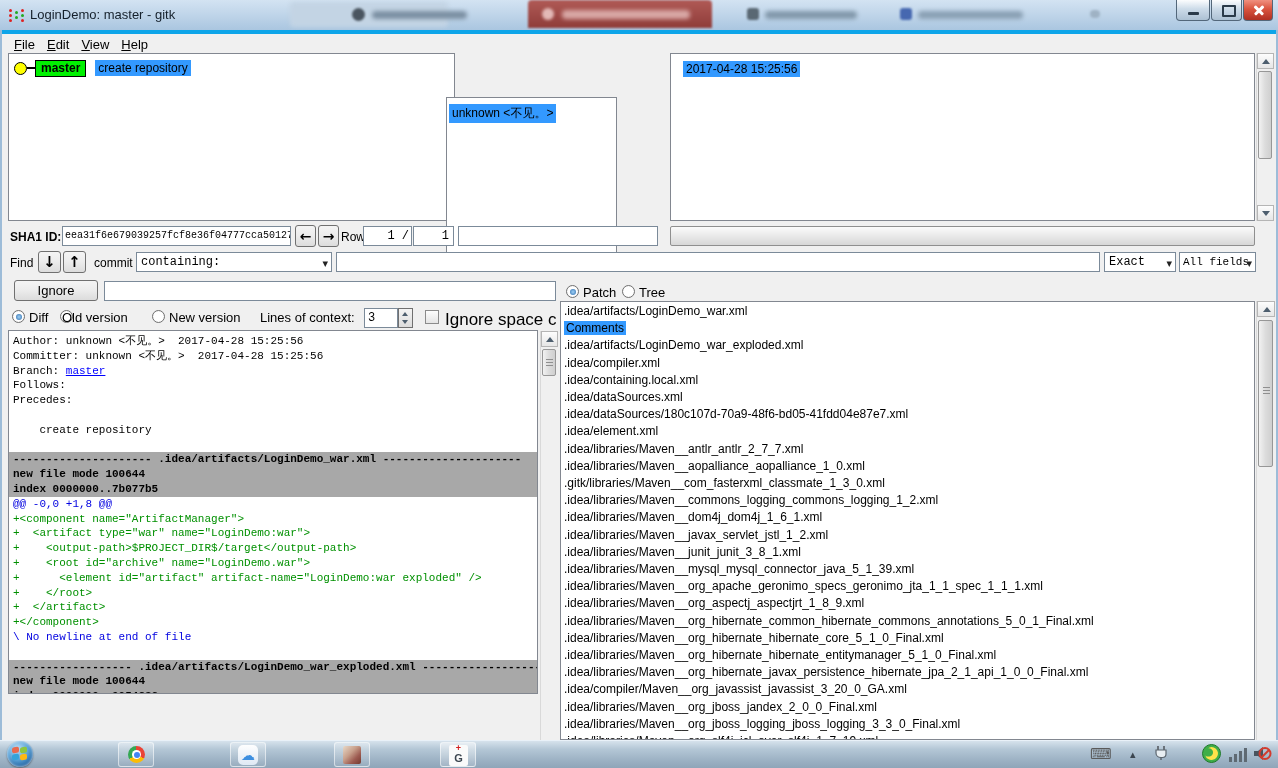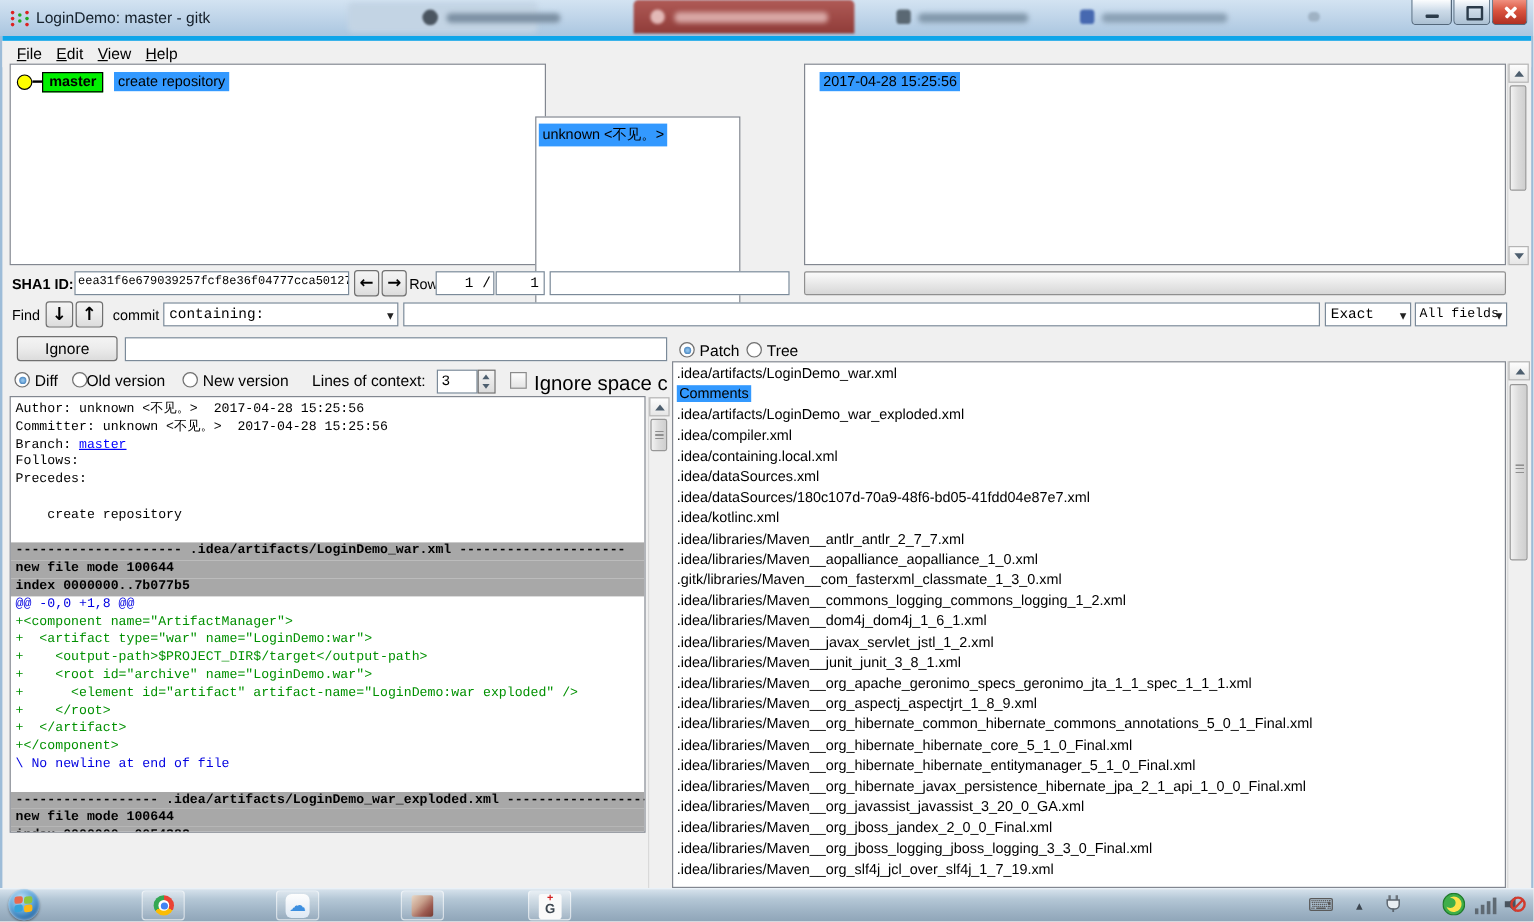--- a/index.html
+++ b/index.html
@@ -182,21 +182,21 @@
 <div class="abs field" style="left:104px;top:281px;width:452px;height:20px;"><span></span></div>
 
 <span class="radio sel" style="left:566px;top:285px;"></span>
 <div class="abs lbl" style="left:583px;top:285px;font-size:13px;">Patch</div>
 <span class="radio" style="left:622px;top:285px;"></span>
 <div class="abs lbl" style="left:639px;top:285px;font-size:13px;">Tree</div>
 
 <span class="radio sel" style="left:12px;top:310px;"></span>
 <div class="abs lbl" style="left:29px;top:310px;font-size:13px;">Diff</div>
 <span class="radio" style="left:60px;top:310px;"></span>
-<div class="abs lbl" style="left:72px;top:310px;font-size:13px;">Old version</div>
+<div class="abs lbl" style="left:62px;top:310px;font-size:13px;">Old version</div>
 <span class="radio" style="left:152px;top:310px;"></span>
 <div class="abs lbl" style="left:169px;top:310px;font-size:13px;">New version</div>
 <div class="abs lbl" style="left:260px;top:310px;font-size:13px;">Lines of context:</div>
 <div class="abs field" style="left:364px;top:308px;width:34px;height:20px;line-height:18px;padding-left:3px;"><span>3</span></div>
 <div class="abs" style="left:398px;top:308px;width:15px;height:20px;border:1px solid #707070;box-sizing:border-box;background:linear-gradient(#f4f4f4,#dcdcdc);">
   <span class="tri-up" style="left:3px;top:3px;border-left-width:3.5px;border-right-width:3.5px;border-bottom-width:4px;"></span>
   <span class="tri-dn" style="left:3px;top:11px;border-left-width:3.5px;border-right-width:3.5px;border-top-width:4px;"></span>
 </div>
 <span class="check" style="left:425px;top:310px;"></span>
 <div class="abs lbl" style="left:445px;top:310px;font-size:17px;width:112px;overflow:hidden;">Ignore space chang</div>
@@ -215,35 +215,36 @@
 
 <div id="list-panel" class="abs panel">
   <div id="file-list">
       <div class="frow"><span>.idea/artifacts/LoginDemo_war.xml</span></div>
       <div class="frow"><span class="fsel">Comments</span></div>
       <div class="frow"><span>.idea/artifacts/LoginDemo_war_exploded.xml</span></div>
       <div class="frow"><span>.idea/compiler.xml</span></div>
       <div class="frow"><span>.idea/containing.local.xml</span></div>
       <div class="frow"><span>.idea/dataSources.xml</span></div>
       <div class="frow"><span>.idea/dataSources/180c107d-70a9-48f6-bd05-41fdd04e87e7.xml</span></div>
-      <div class="frow"><span>.idea/kotlinc.xml</span></div>
+      <div class="frow"><span>.idea/element.xml</span></div>
       <div class="frow"><span>.idea/libraries/Maven__antlr_antlr_2_7_7.xml</span></div>
       <div class="frow"><span>.idea/libraries/Maven__aopalliance_aopalliance_1_0.xml</span></div>
       <div class="frow"><span>.gitk/libraries/Maven__com_fasterxml_classmate_1_3_0.xml</span></div>
       <div class="frow"><span>.idea/libraries/Maven__commons_logging_commons_logging_1_2.xml</span></div>
       <div class="frow"><span>.idea/libraries/Maven__dom4j_dom4j_1_6_1.xml</span></div>
       <div class="frow"><span>.idea/libraries/Maven__javax_servlet_jstl_1_2.xml</span></div>
       <div class="frow"><span>.idea/libraries/Maven__junit_junit_3_8_1.xml</span></div>
+      <div class="frow"><span>.idea/libraries/Maven__mysql_mysql_connector_java_5_1_39.xml</span></div>
       <div class="frow"><span>.idea/libraries/Maven__org_apache_geronimo_specs_geronimo_jta_1_1_spec_1_1_1.xml</span></div>
       <div class="frow"><span>.idea/libraries/Maven__org_aspectj_aspectjrt_1_8_9.xml</span></div>
       <div class="frow"><span>.idea/libraries/Maven__org_hibernate_common_hibernate_commons_annotations_5_0_1_Final.xml</span></div>
       <div class="frow"><span>.idea/libraries/Maven__org_hibernate_hibernate_core_5_1_0_Final.xml</span></div>
       <div class="frow"><span>.idea/libraries/Maven__org_hibernate_hibernate_entitymanager_5_1_0_Final.xml</span></div>
       <div class="frow"><span>.idea/libraries/Maven__org_hibernate_javax_persistence_hibernate_jpa_2_1_api_1_0_0_Final.xml</span></div>
-      <div class="frow"><span>.idea/libraries/Maven__org_javassist_javassist_3_20_0_GA.xml</span></div>
+      <div class="frow"><span>.idea/compiler/Maven__org_javassist_javassist_3_20_0_GA.xml</span></div>
       <div class="frow"><span>.idea/libraries/Maven__org_jboss_jandex_2_0_0_Final.xml</span></div>
       <div class="frow"><span>.idea/libraries/Maven__org_jboss_logging_jboss_logging_3_3_0_Final.xml</span></div>
       <div class="frow"><span>.idea/libraries/Maven__org_slf4j_jcl_over_slf4j_1_7_19.xml</span></div>
     </div>
 </div>
 <div class="abs sb" style="left:1256px;top:301px;width:18px;height:439px;">
   <div class="arr" style="top:0;width:18px;">
       <span class="tri-up" style="left:5px;"></span>
     </div>
   <div class="thumb" style="top:19px;height:147px;width:15px;">

